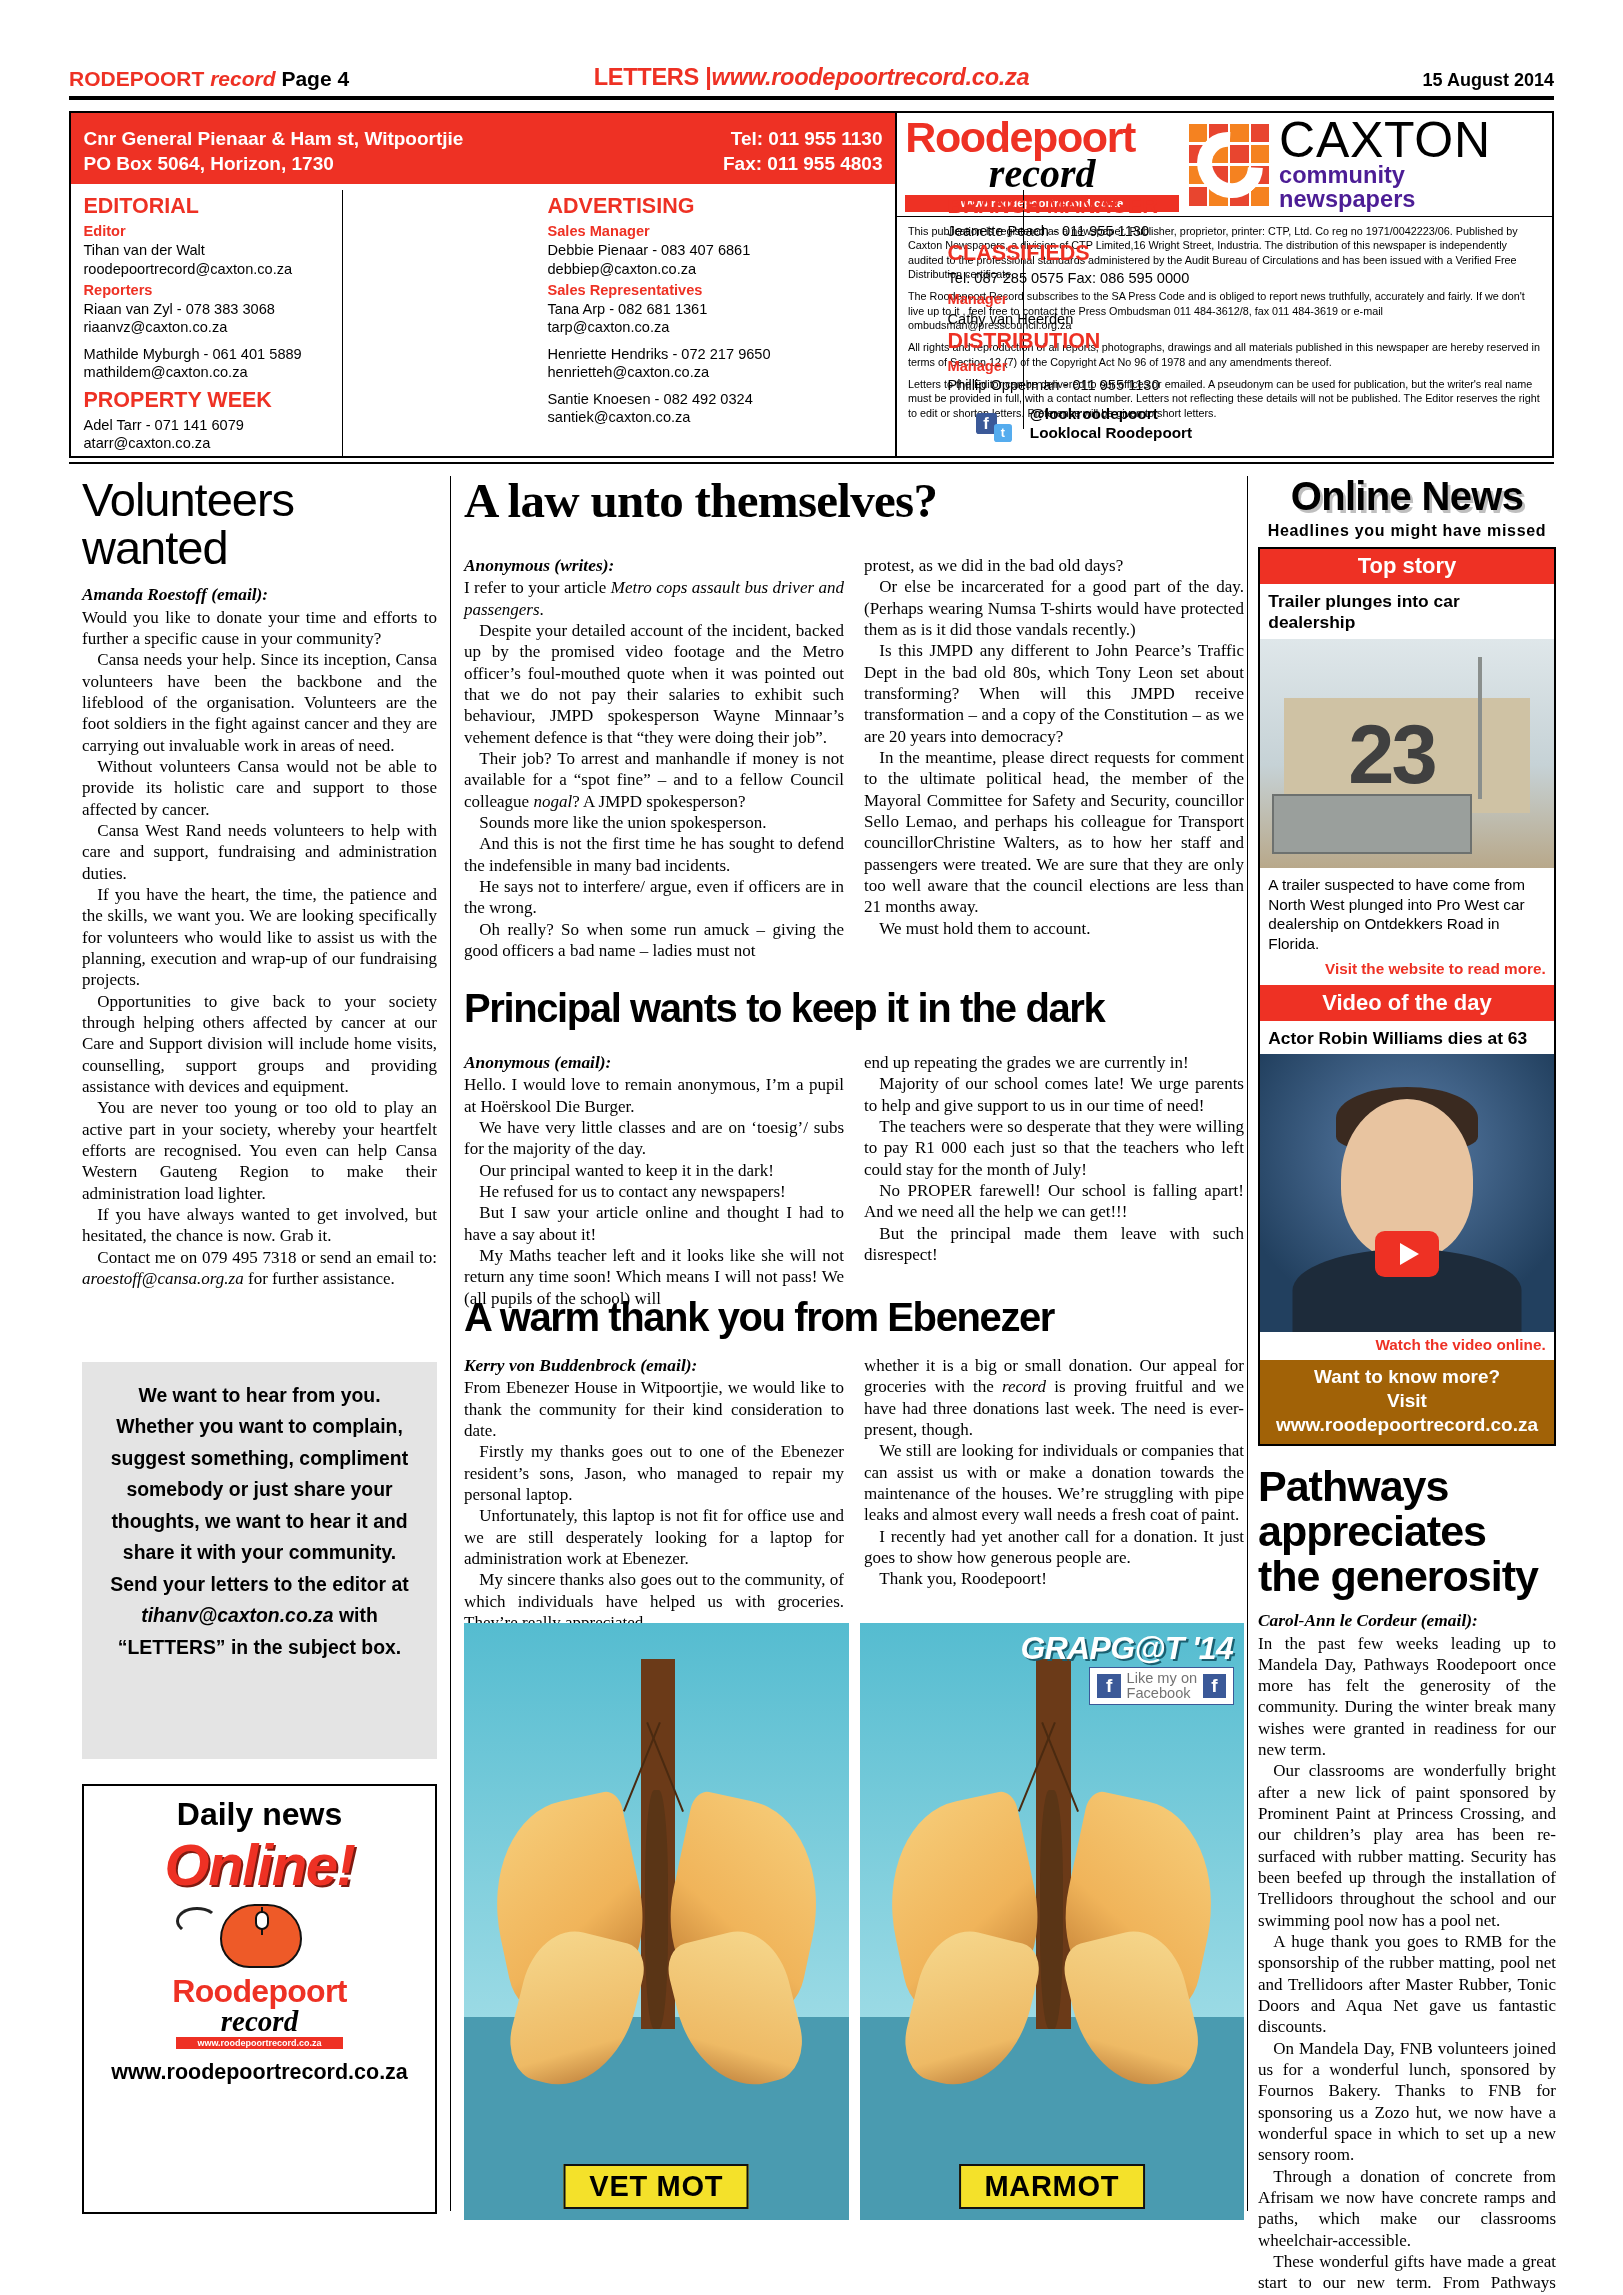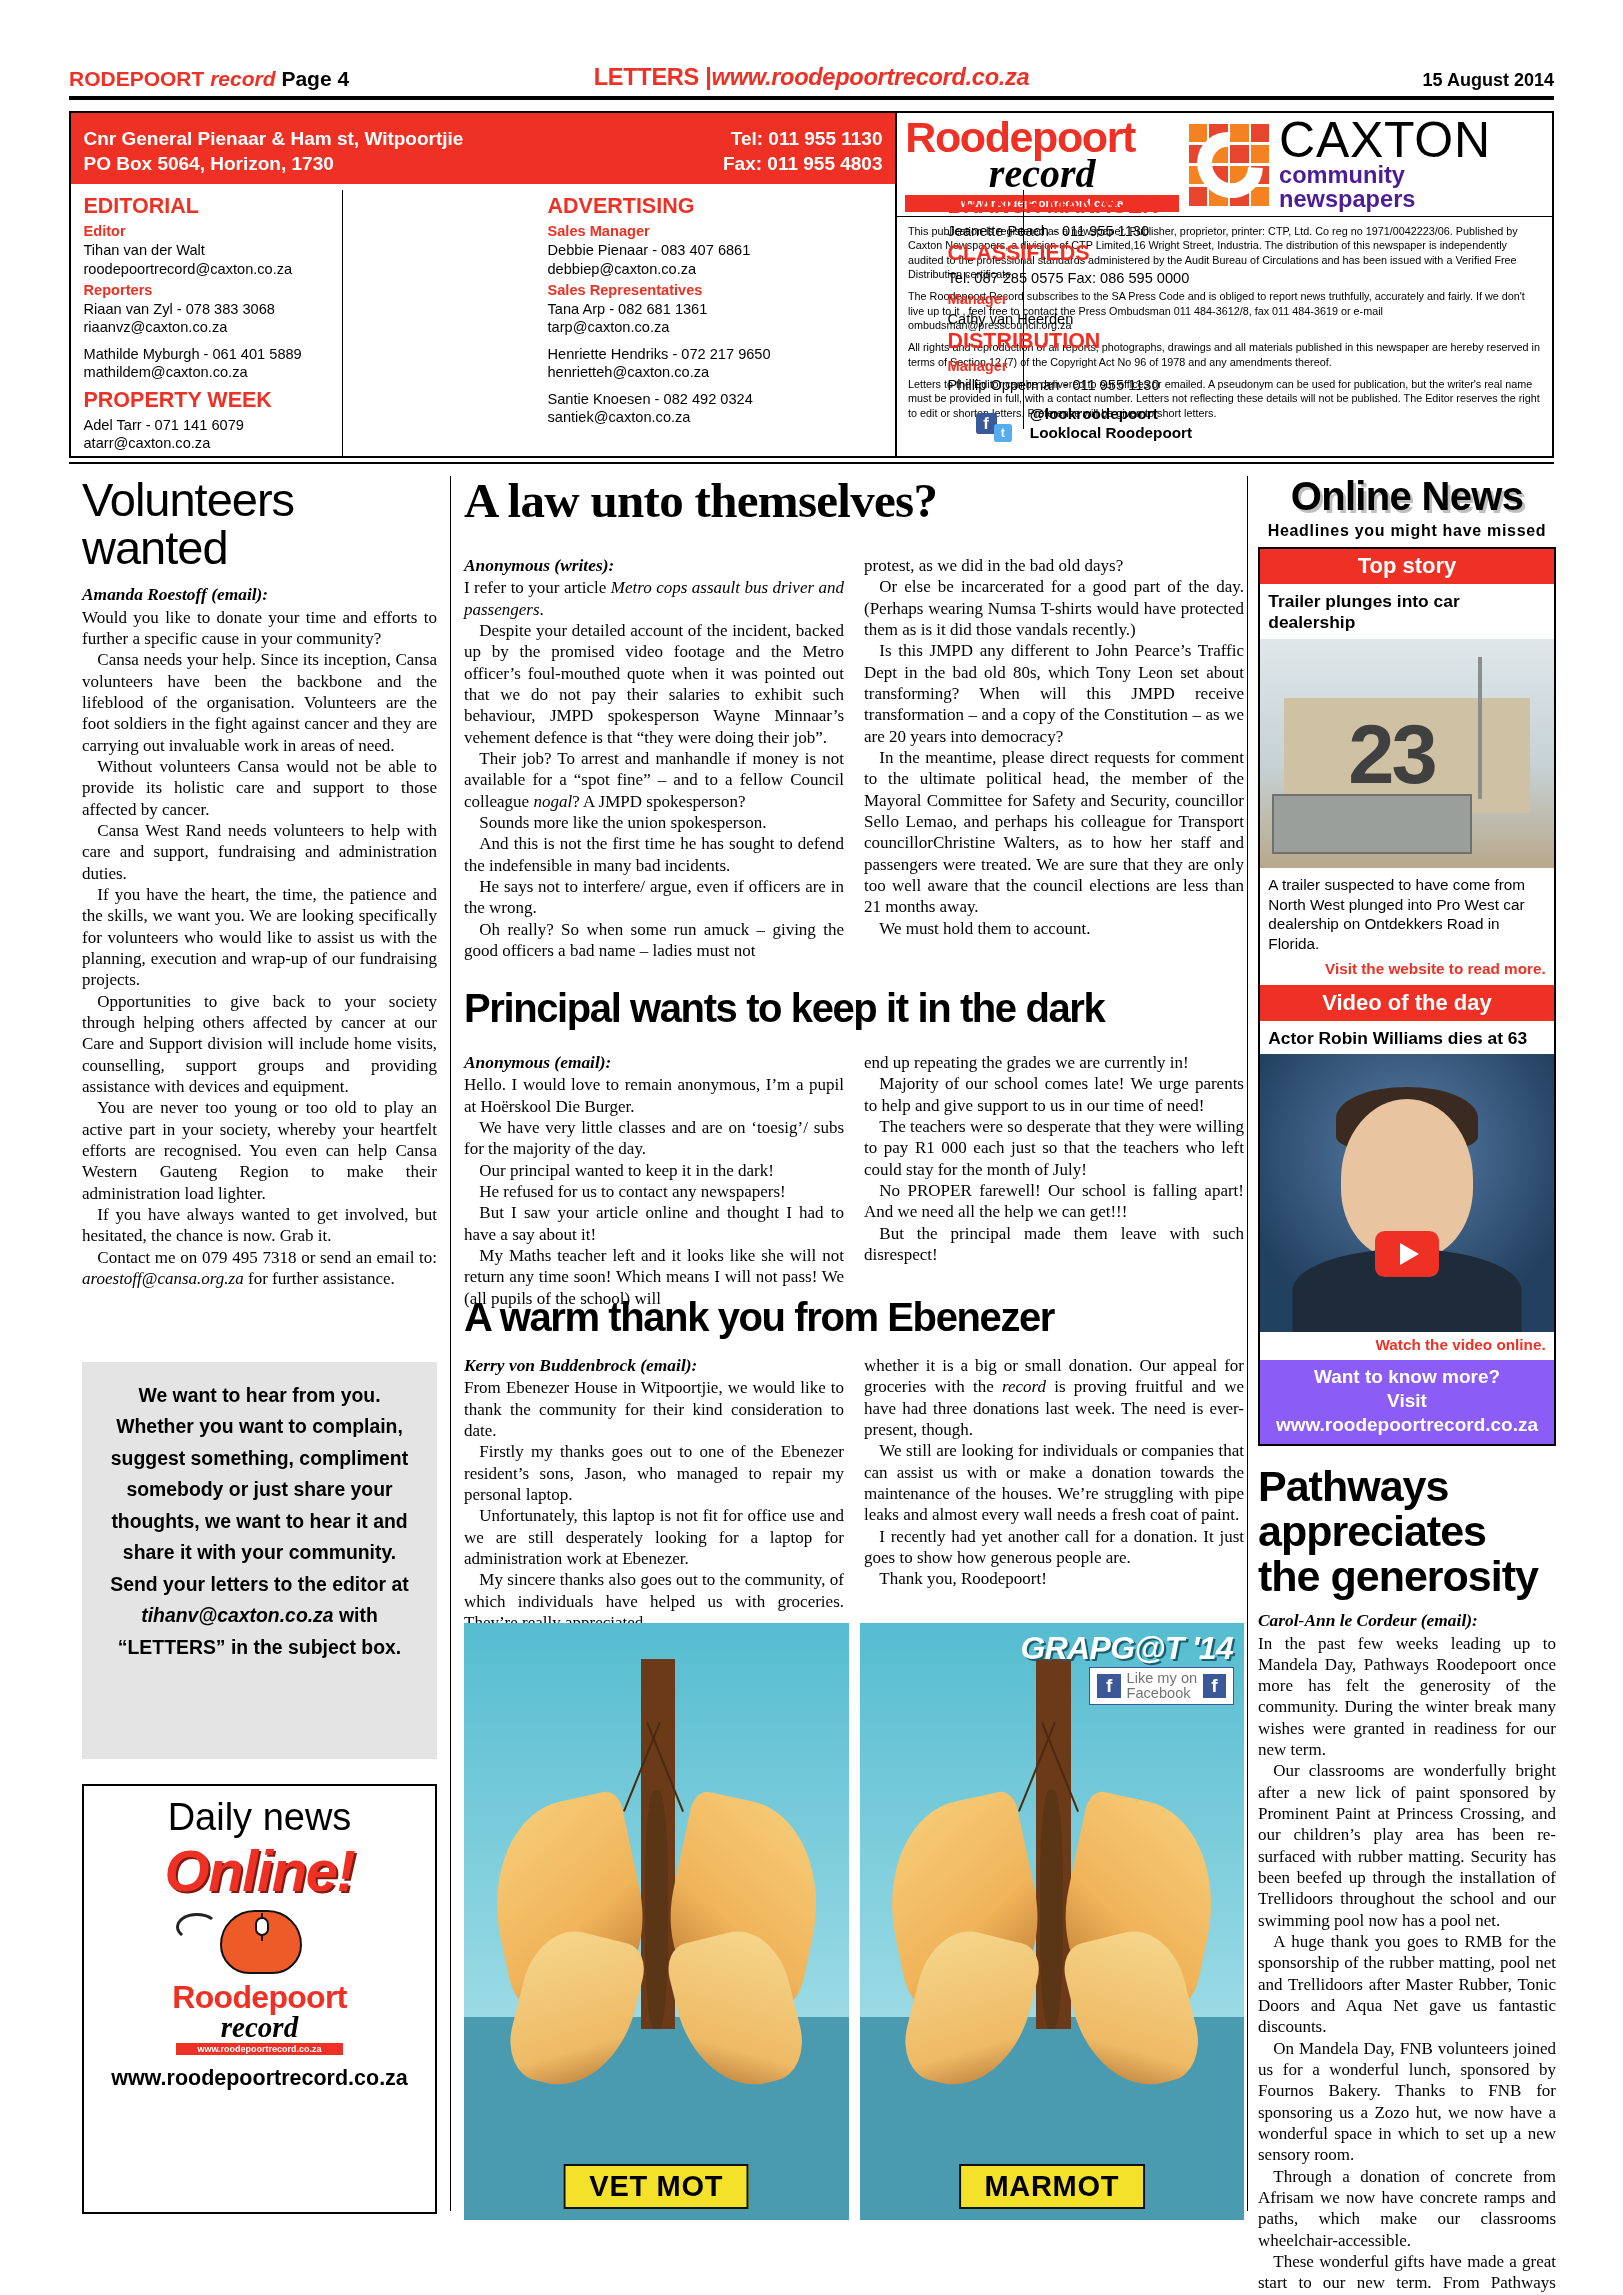--- a/index.html
+++ b/index.html
@@ -119,21 +119,21 @@
     background:#e4e4e4; padding:18px 23.6px; text-align:center;
     font-family:"Liberation Sans", sans-serif; font-weight:bold;
     font-size:19.4px; line-height:1.62;
   }
   .grey-box i { font-style:italic; }
 
   .daily-ad {
     position:absolute; left:82px; top:1784px; width:355px; height:430px;
     border:2.1px solid #000; background:#fff; padding:8.3px 7px; text-align:center; overflow:hidden;
   }
-  .daily-ad .dn-title { font-family:"Liberation Sans", sans-serif; font-weight:normal; font-size:38px; line-height:1; margin:4.2px 0 2.8px 0;}
+  .daily-ad .dn-title { font-family:"Liberation Sans", sans-serif; font-weight:bold; font-size:32px; line-height:1; margin:4.2px 0 2.8px 0;}
   .daily-ad .dn-online {
     font-family:"Liberation Sans", sans-serif; font-weight:bold; font-style:italic;
     font-size:58px; color:#ee3124; line-height:1; letter-spacing:-1.4px;
     text-shadow:2.1px 2.1px 0 #7e1a10; margin:5.6px 0 0 0;
   }
   .mouse { width:104px; height:67px; margin:9.7px auto 5.6px auto; position:relative; }
   .mouse .cord { position:absolute; left:-32px; top:2.8px; width:42px; height:28px;
                  border:3.5px solid #222; border-radius:50%; border-right-color:transparent; border-bottom-color:transparent;}
   .mouse .body-m { position:absolute; left:12.5px; top:0; width:82px; height:64px;
                    background:#ee5a28; border:2.8px solid #111; border-radius:39px 39px 33px 33px;}
@@ -233,21 +233,21 @@
   .pw-hair { position:absolute; left:50%; top:12%; transform:translateX(-50%); width:142px; height:62px;
              background:#3a2a20; border-radius:50% 50% 20% 20%; }
   .pw-body { position:absolute; left:50%; bottom:0; transform:translateX(-50%); width:229px; height:83px;
              background:#1d2b3a; border-radius:50% 50% 0 0; }
   .play-btn { position:absolute; left:50%; top:72%; transform:translate(-50%,-50%); width:64px; height:46px;
               background:#ee3124; border-radius:9.7px; }
   .play-btn:after { content:""; position:absolute; left:25px; top:11.8px; border-left:19.4px solid #fff;
               border-top:11px solid transparent; border-bottom:11px solid transparent; }
   .nb-link2 { font-family:"Liberation Sans", sans-serif; font-weight:bold; font-size:15.3px; color:#ee3124; text-align:right; padding:4.2px 8.3px 5.6px 8.3px; }
   .red-foot {
-    background:#8b5cf6; color:#fff; font-family:"Liberation Sans", sans-serif;
+    background:#a16207; color:#fff; font-family:"Liberation Sans", sans-serif;
     font-weight:bold; font-size:19px; text-align:center; padding:5.6px 0 7px 0; line-height:1.25;
   }
   .pw-title {
     font-family:"Liberation Sans", sans-serif; font-size:43px; line-height:1.05;
     letter-spacing:-1px; margin:18px 0 11px 0;
   }
 </style>
 </head>
 <body>
 

